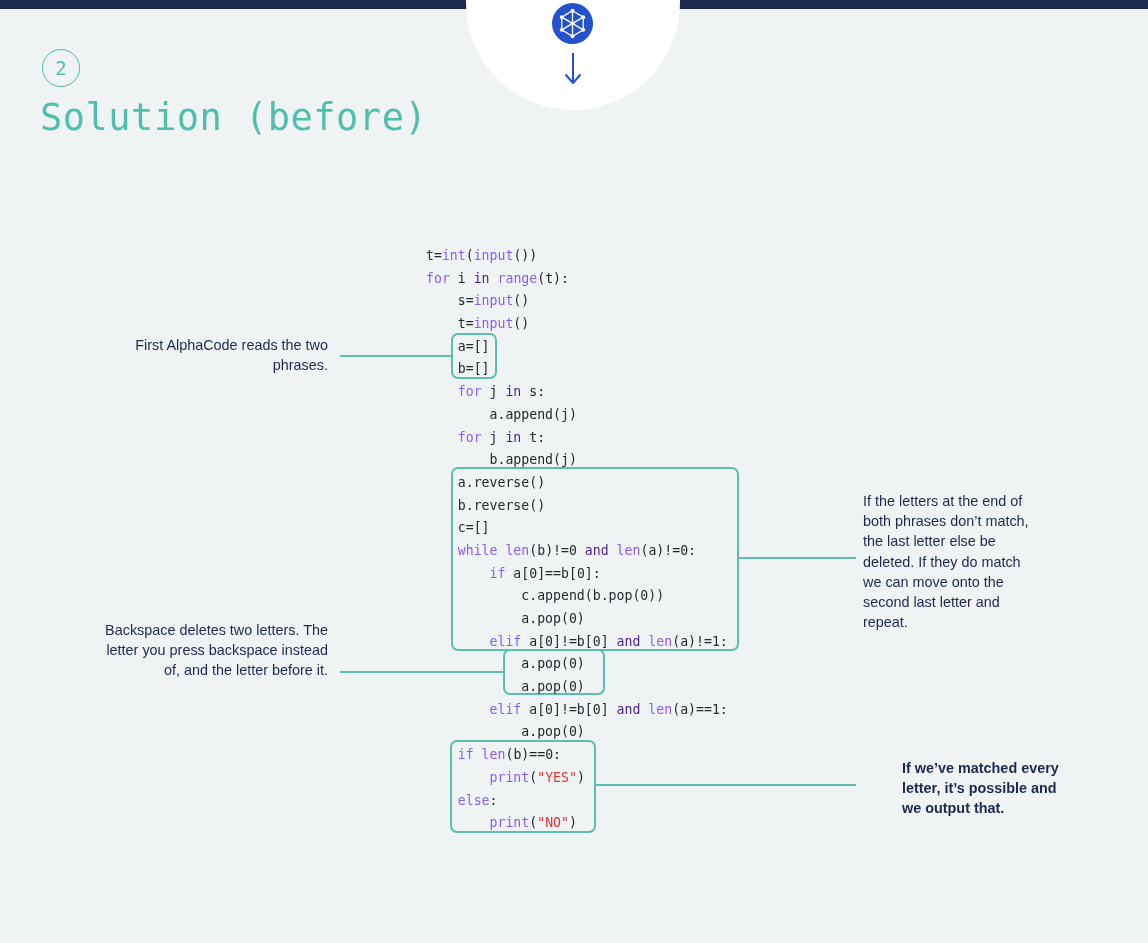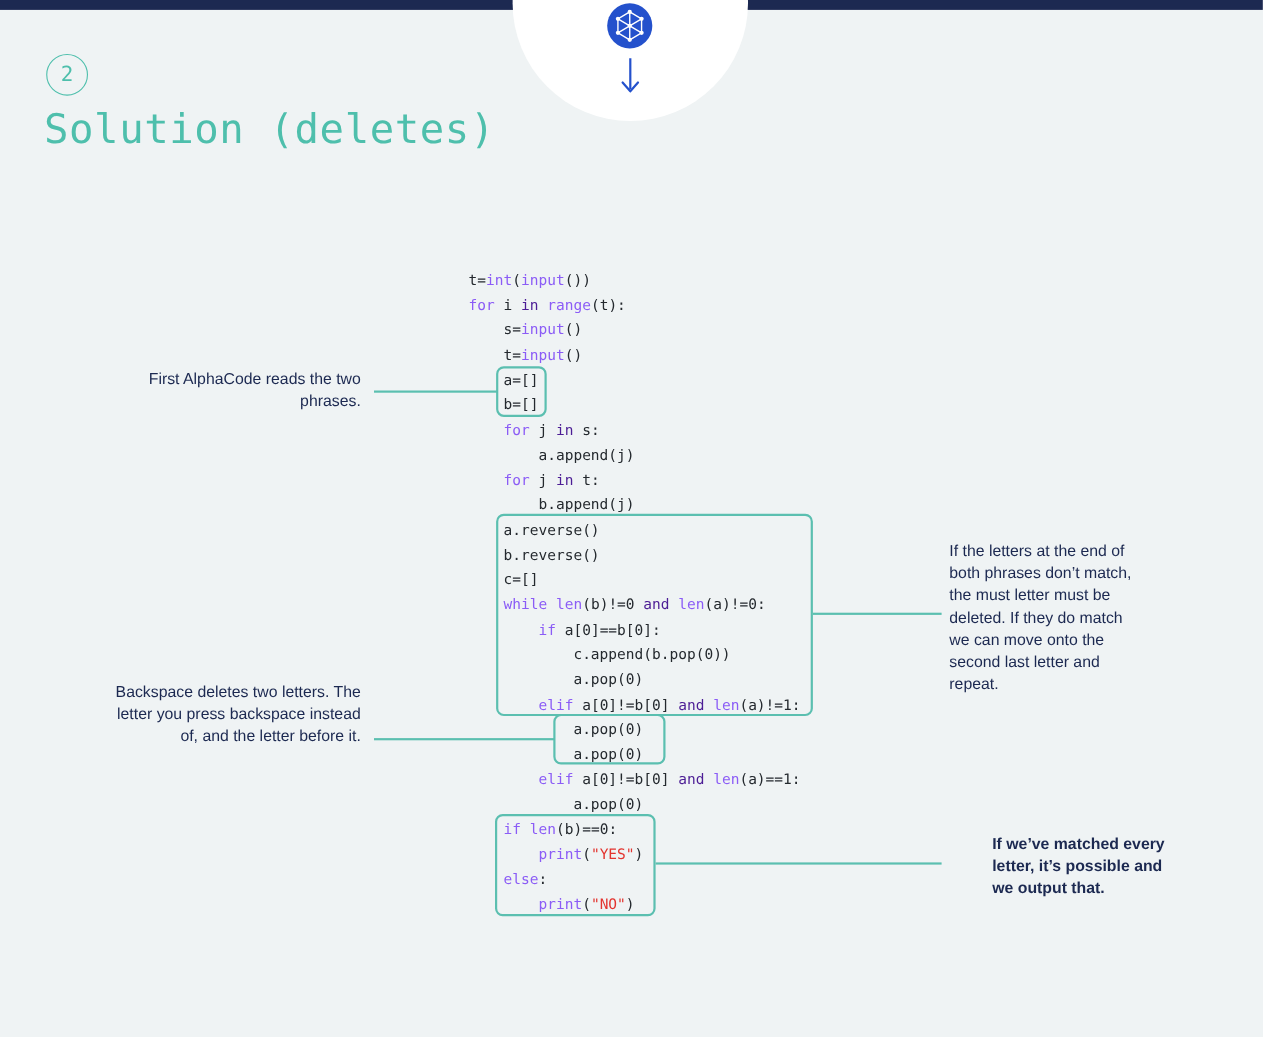--- a/index.html
+++ b/index.html
@@ -160,36 +160,36 @@
 <div class="logo-arrow">
   <svg viewBox="0 0 26 34" width="26" height="34">
     <line x1="13" y1="1" x2="13" y2="29" stroke="#2451cc" stroke-width="2"></line>
     <polyline points="6,23 13,31 20,23" fill="none" stroke="#2451cc" stroke-width="2" stroke-linecap="round" stroke-linejoin="round"></polyline>
   </svg>
 </div>
 
 <div class="step-badge">
   <span>2</span>
 </div>
-<div class="slide-title">Solution (deletes)</div>
+<div class="slide-title">Solution (before)</div>
 
 <div id="boxes-layer">
     <div class="hl-box" style="left: 451px; top: 333px; width: 46px; height: 46px;"></div>
     <div class="hl-box" style="left: 451px; top: 467px; width: 288px; height: 184px;"></div>
     <div class="hl-box" style="left: 503px; top: 649px; width: 102px; height: 46px;"></div>
     <div class="hl-box" style="left: 450px; top: 740px; width: 146px; height: 93px;"></div>
   </div>
 
 <div id="connectors-layer">
     <div class="connector" style="left: 340px; top: 355px; width: 112px;"></div>
     <div class="connector" style="left: 739px; top: 557px; width: 117px;"></div>
     <div class="connector" style="left: 340px; top: 671px; width: 164px;"></div>
     <div class="connector" style="left: 596px; top: 784px; width: 260px;"></div>
   </div>
 
 <div class="code" id="code-block"><div class="line"><span>t=</span><span class="bi">int</span><span>(</span><span class="bi">input</span><span>())</span></div><div class="line"><span class="kw">for</span><span> i </span><span class="op">in</span><span> </span><span class="bi">range</span><span>(t):</span></div><div class="line"><span>    s=</span><span class="bi">input</span><span>()</span></div><div class="line"><span>    t=</span><span class="bi">input</span><span>()</span></div><div class="line"><span>    a=[]</span></div><div class="line"><span>    b=[]</span></div><div class="line"><span>    </span><span class="kw">for</span><span> j </span><span class="op">in</span><span> s:</span></div><div class="line"><span>        a.append(j)</span></div><div class="line"><span>    </span><span class="kw">for</span><span> j </span><span class="op">in</span><span> t:</span></div><div class="line"><span>        b.append(j)</span></div><div class="line"><span>    a.reverse()</span></div><div class="line"><span>    b.reverse()</span></div><div class="line"><span>    c=[]</span></div><div class="line"><span>    </span><span class="kw">while</span><span> </span><span class="bi">len</span><span>(b)!=0 </span><span class="op">and</span><span> </span><span class="bi">len</span><span>(a)!=0:</span></div><div class="line"><span>        </span><span class="kw">if</span><span> a[0]==b[0]:</span></div><div class="line"><span>            c.append(b.pop(0))</span></div><div class="line"><span>            a.pop(0)</span></div><div class="line"><span>        </span><span class="kw">elif</span><span> a[0]!=b[0] </span><span class="op">and</span><span> </span><span class="bi">len</span><span>(a)!=1:</span></div><div class="line"><span>            a.pop(0)</span></div><div class="line"><span>            a.pop(0)</span></div><div class="line"><span>        </span><span class="kw">elif</span><span> a[0]!=b[0] </span><span class="op">and</span><span> </span><span class="bi">len</span><span>(a)==1:</span></div><div class="line"><span>            a.pop(0)</span></div><div class="line"><span>    </span><span class="kw">if</span><span> </span><span class="bi">len</span><span>(b)==0:</span></div><div class="line"><span>        </span><span class="bi">print</span><span>(</span><span class="str">"YES"</span><span>)</span></div><div class="line"><span>    </span><span class="kw">else</span><span>:</span></div><div class="line"><span>        </span><span class="bi">print</span><span>(</span><span class="str">"NO"</span><span>)</span></div></div>
 
 <div id="annotations-layer">
     <div class="annot right-align" style="left: 88px; top: 335px; width: 240px;">First AlphaCode reads the two phrases.</div>
-    <div class="annot left-align" style="left: 863px; top: 491px; width: 170px;">If the letters at the end of both phrases don’t match, the must letter must be deleted. If they do match we can move onto the second last letter and repeat.</div>
+    <div class="annot left-align" style="left: 863px; top: 491px; width: 170px;">If the letters at the end of both phrases don’t match, the last letter else be deleted. If they do match we can move onto the second last letter and repeat.</div>
     <div class="annot right-align" style="left: 88px; top: 620px; width: 240px;">Backspace deletes two letters. The letter you press backspace instead of, and the letter before it.</div>
     <div class="annot left-align" style="left: 902px; top: 758px; width: 170px; font-weight: bold;">If we’ve matched every letter, it’s possible and we output that.</div>
   </div>
 
 </body></html>

